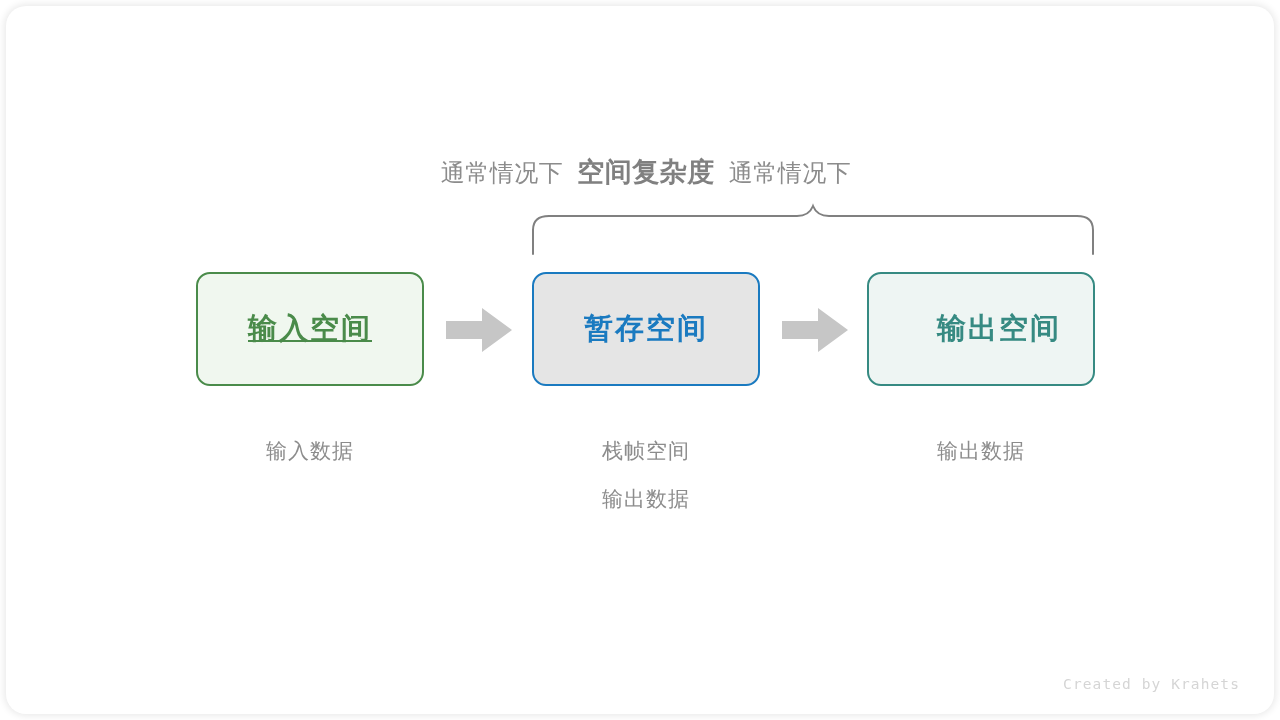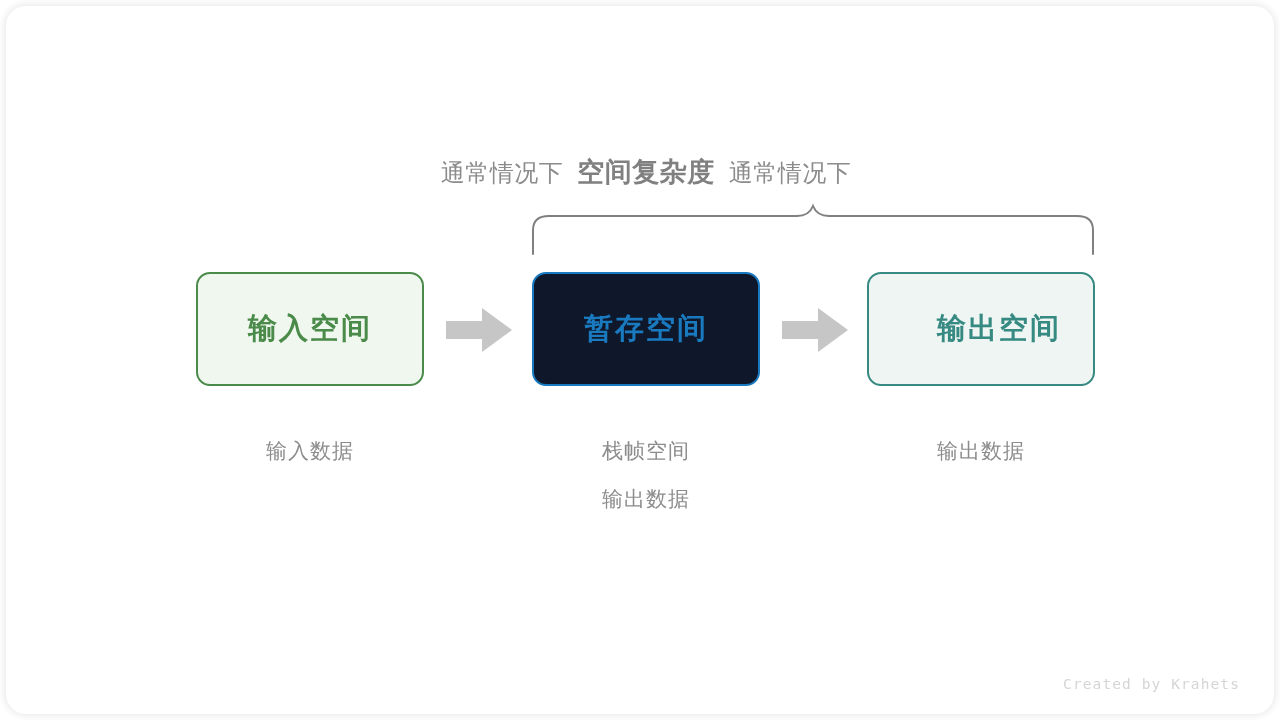--- a/index.html
+++ b/index.html
@@ -82,24 +82,25 @@
     justify-content: center;
     font-size: 29px;
     font-weight: 700;
     letter-spacing: 2px;
   }
   .box-input {
     left: 190px;
     background: #f0f7ef;
     border: 2px solid #4a8b4a;
     color: #4a8b4a;
+    text-decoration: underline;
   }
   .box-temp {
     left: 526px;
-    background: #0f172a;
+    background: #e5e5e5;
     border: 2.5px solid #1a7ac0;
     color: #1a7ac0;
   }
   .box-output {
     left: 861px;
     background: #eef5f3;
     border: 2px solid #368a82;
     color: #368a82;
     padding-left: 36px;
   }

